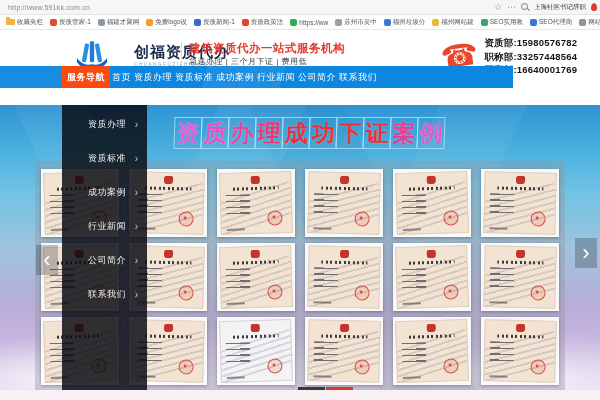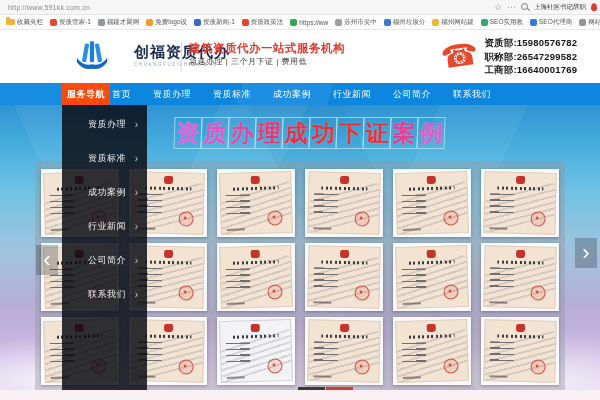--- a/index.html
+++ b/index.html
@@ -28,23 +28,23 @@
   .logo-en{font-size:4.5px;color:#8fa1b5;letter-spacing:1.6px;margin-top:2px;}
   .hdr-divider{position:absolute;left:181px;top:12px;width:1px;height:30px;background:#dcdcdc;}
   .slogan{position:absolute;left:189px;top:11px;}
   .slogan-main{font-size:11.5px;font-weight:bold;color:#e23a2e;letter-spacing:.5px;}
   .slogan-sub{font-size:8px;color:#3a3a3a;letter-spacing:.5px;}
   .phoneblock{position:absolute;left:441px;top:6px;display:flex;align-items:center;}
   .phone-ic{font-size:30px;color:#e8472b;line-height:30px;transform:rotate(-8deg);margin-right:6px;}
   .phone-lines{display:flex;flex-direction:column;}
   .phone-line{font-size:9.5px;color:#151515;font-weight:bold;line-height:13.5px;letter-spacing:.2px;}
   
-  .navbar{position:absolute;left:0;top:83px;width:600px;height:22px;background:#0c86df;background-image:linear-gradient(105deg,rgba(255,255,255,.05) 0 18%,transparent 18% 40%,rgba(255,255,255,.07) 40% 55%,transparent 55%);}
+  .navbar{position:absolute;left:0;top:66px;width:513px;height:22px;background:#0c86df;background-image:linear-gradient(105deg,rgba(255,255,255,.05) 0 18%,transparent 18% 40%,rgba(255,255,255,.07) 40% 55%,transparent 55%);}
   .servicenav{position:absolute;left:62px;top:0;width:48px;height:22px;background:#fb4a0d;color:#fff;font-size:9px;font-weight:bold;display:flex;align-items:center;justify-content:center;letter-spacing:.5px;}
-  .navitems{position:absolute;left:112px;top:0;height:22px;display:flex;align-items:center;gap:22px;}
+  .navitems{position:absolute;left:112px;top:0;height:22px;display:flex;align-items:center;gap:3px;}
   .navitem{color:#fff;font-size:9px;letter-spacing:.5px;cursor:pointer;}
   
   .banner{position:absolute;left:0;top:105px;width:600px;height:285px;
     background:
       radial-gradient(ellipse 180px 60px at 8% 96%,rgba(255,255,255,.75),transparent 70%),
       radial-gradient(ellipse 220px 70px at 92% 97%,rgba(255,255,255,.65),transparent 70%),
       radial-gradient(ellipse 300px 90px at 45% 100%,rgba(240,228,248,.8),transparent 75%),
       linear-gradient(180deg,#2f93d2 0%,#46aede 14%,#6fc2e4 30%,#9ec4de 50%,#b7aed8 70%,#c9b6e0 85%,#d8cdea 100%);}
   .facets{position:absolute;inset:0;background:
       linear-gradient(115deg,transparent 0 30%,rgba(255,255,255,.06) 30% 42%,transparent 42% 60%,rgba(255,255,255,.05) 60% 72%,transparent 72%),
@@ -174,21 +174,21 @@
     </div>
     <div class="hdr-divider"></div>
     <div class="slogan">
       <div class="slogan-main">建筑资质代办一站式服务机构</div>
       <div class="slogan-sub">急速办理  |  三个月下证  |  费用低</div>
     </div>
     <div class="phoneblock">
       <span class="phone-ic">☎</span>
       <div class="phone-lines">
         <div class="phone-line"><span>资质部:</span><span>15980576782</span></div>
-        <div class="phone-line"><span>职称部:</span><span>26547299582</span></div>
+        <div class="phone-line"><span>职称部:</span><span>33257448564</span></div>
         <div class="phone-line"><span>工商部:</span><span>16640001769</span></div>
       </div>
     </div>
   </div>
 
   <div class="navbar">
     <div class="servicenav">服务导航</div>
     <div class="navitems">
       <span class="navitem">首页</span>
       <span class="navitem">资质办理</span>

